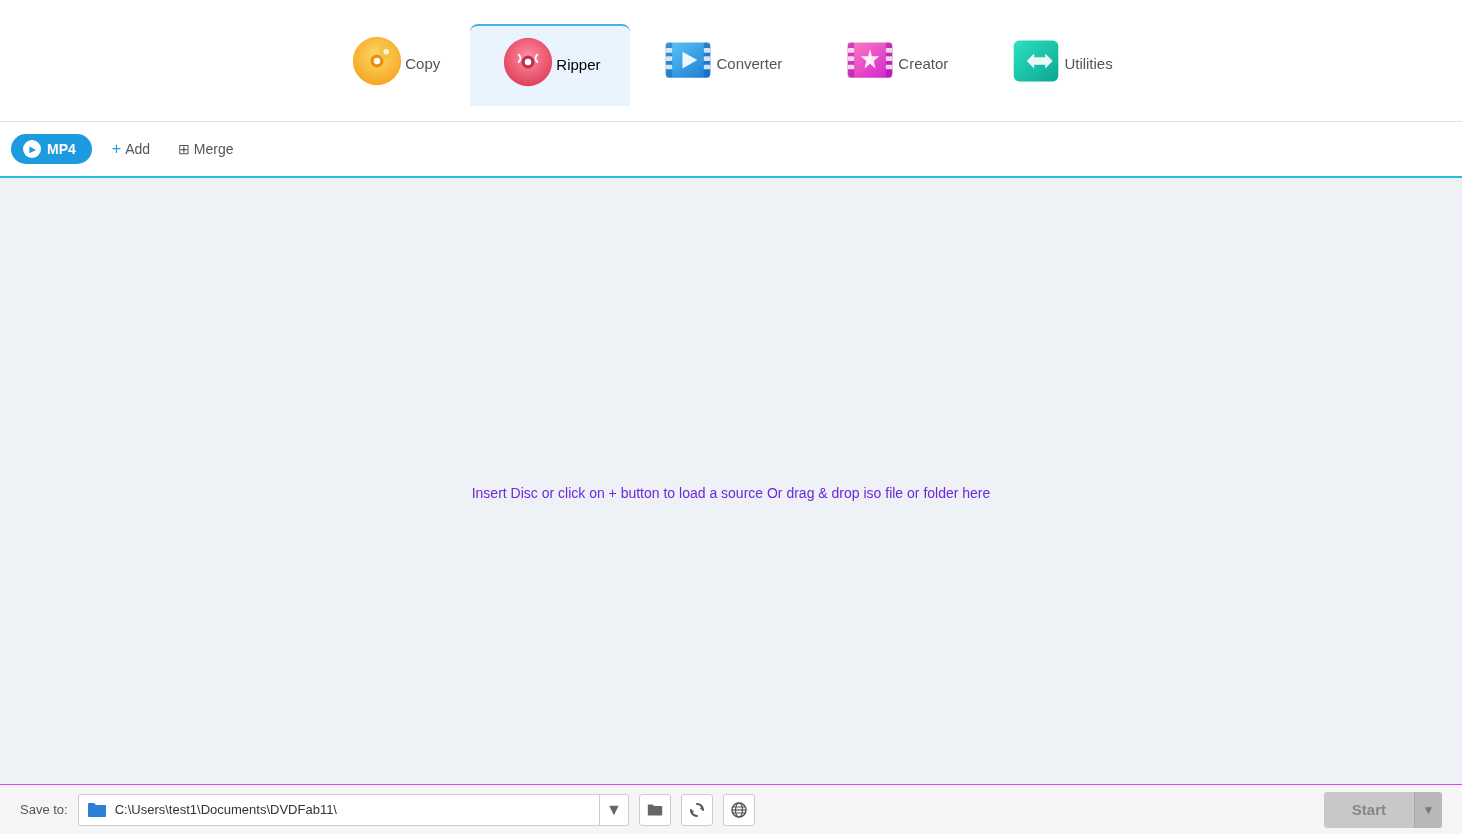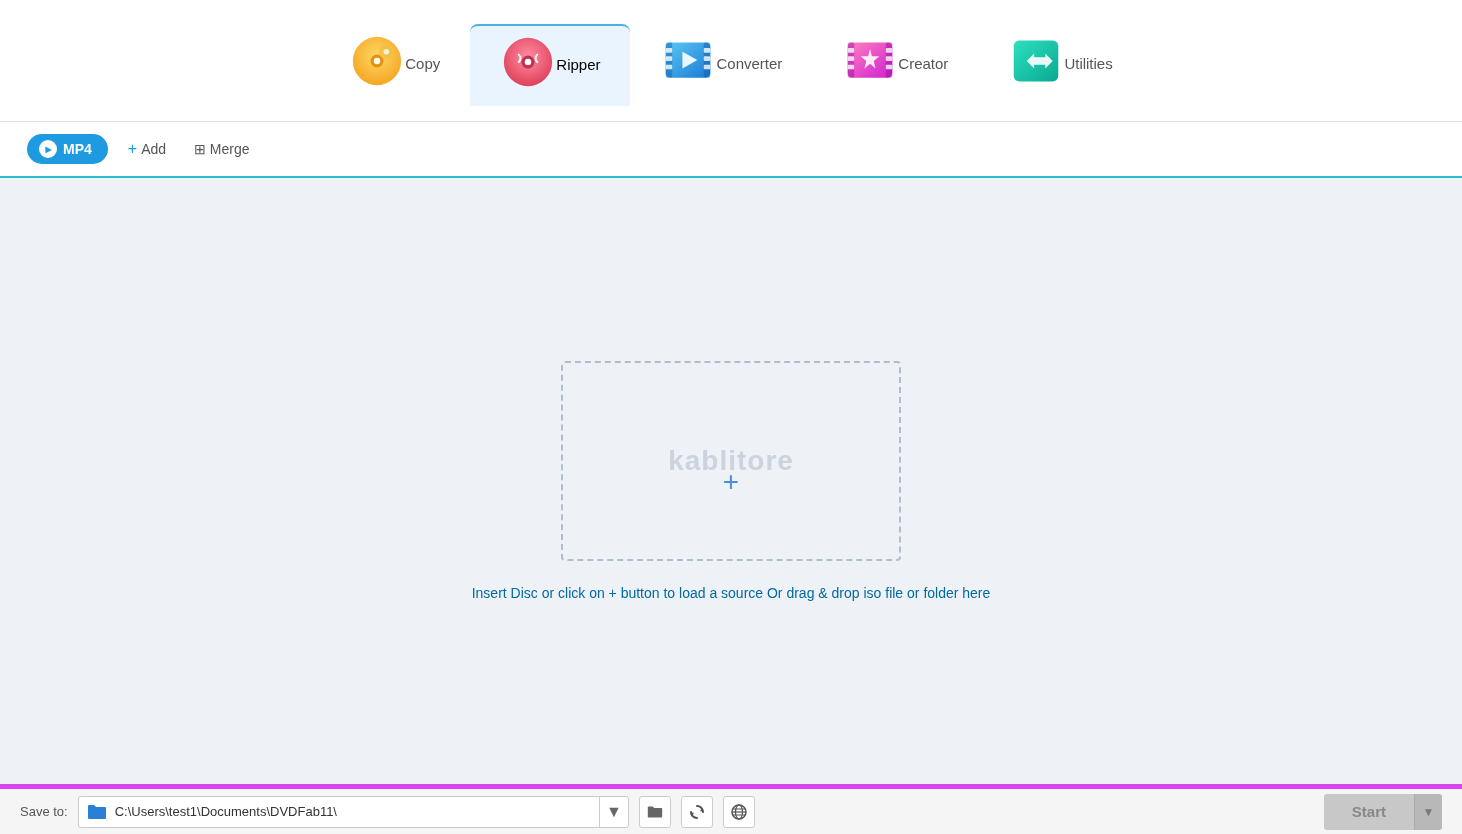--- a/index.html
+++ b/index.html
@@ -57,21 +57,21 @@
     .icon-converter { width: 52px; height: 52px; }
     .icon-creator { width: 52px; height: 52px; }
     .icon-utilities { width: 52px; height: 52px; }
     .icon-taskqueue { width: 52px; height: 52px; }
 
     
     .toolbar {
       background: #ffffff;
       display: flex;
       align-items: center;
-      padding: 10px 27px;
+      padding: 10px 11px;
       gap: 12px;
       border-bottom: 2px solid #2bbcd4;
       height: 56px;
       flex-shrink: 0;
     }
     .btn-mp4 {
       background: #1e9be0;
       color: #fff;
       border: none;
       border-radius: 20px;
@@ -162,28 +162,28 @@
       font-weight: 300;
       position: absolute;
       top: 50%;
       left: 50%;
       transform: translate(-50%, -50%);
     }
 
     .drop-hint {
       margin-top: 24px;
       font-size: 14px;
-      color: #0369a1;
+      color: #6d28d9;
       text-align: center;
     }
 
     
     .bottom-bar {
       background: #f5f5f5;
-      border-top: 5px solid #d946ef;
+      border-top: 1px solid #d946ef;
       height: 50px;
       display: flex;
       align-items: center;
       padding: 0 20px;
       gap: 10px;
       flex-shrink: 0;
     }
     .save-to-label {
       font-size: 13px;
       color: #555;
@@ -388,24 +388,20 @@
     <span style="font-size:16px;font-weight:300;color:#1e9be0;">+</span>
     <span>Add</span>
   </button>
   <button class="btn-merge">
     <span style="font-size:14px;">⊞</span>
     <span>Merge</span>
   </button>
 </div>
 
 <div class="main-content">
-  <div class="drop-zone">
-    <span class="drop-zone-watermark">kablitore</span>
-    <div class="drop-cursor" style="position:absolute; top:50%; left:50%; transform:translate(-50%, 10px);"></div>
-  </div>
   <p class="drop-hint">Insert Disc or click on + button to load a source Or drag &amp; drop iso file or folder here</p>
 </div>
 
 <div class="bottom-bar">
   <span class="save-to-label">Save to:</span>
   <div class="save-path-container">
     <div class="save-path-folder-icon">
       <svg width="20" height="16" viewBox="0 0 20 16">
         <path d="M1 2 Q1 1 2 1 L7 1 L9 3 L18 3 Q19 3 19 4 L19 14 Q19 15 18 15 L2 15 Q1 15 1 14 Z" fill="#2b7fd4"></path>
       </svg>

